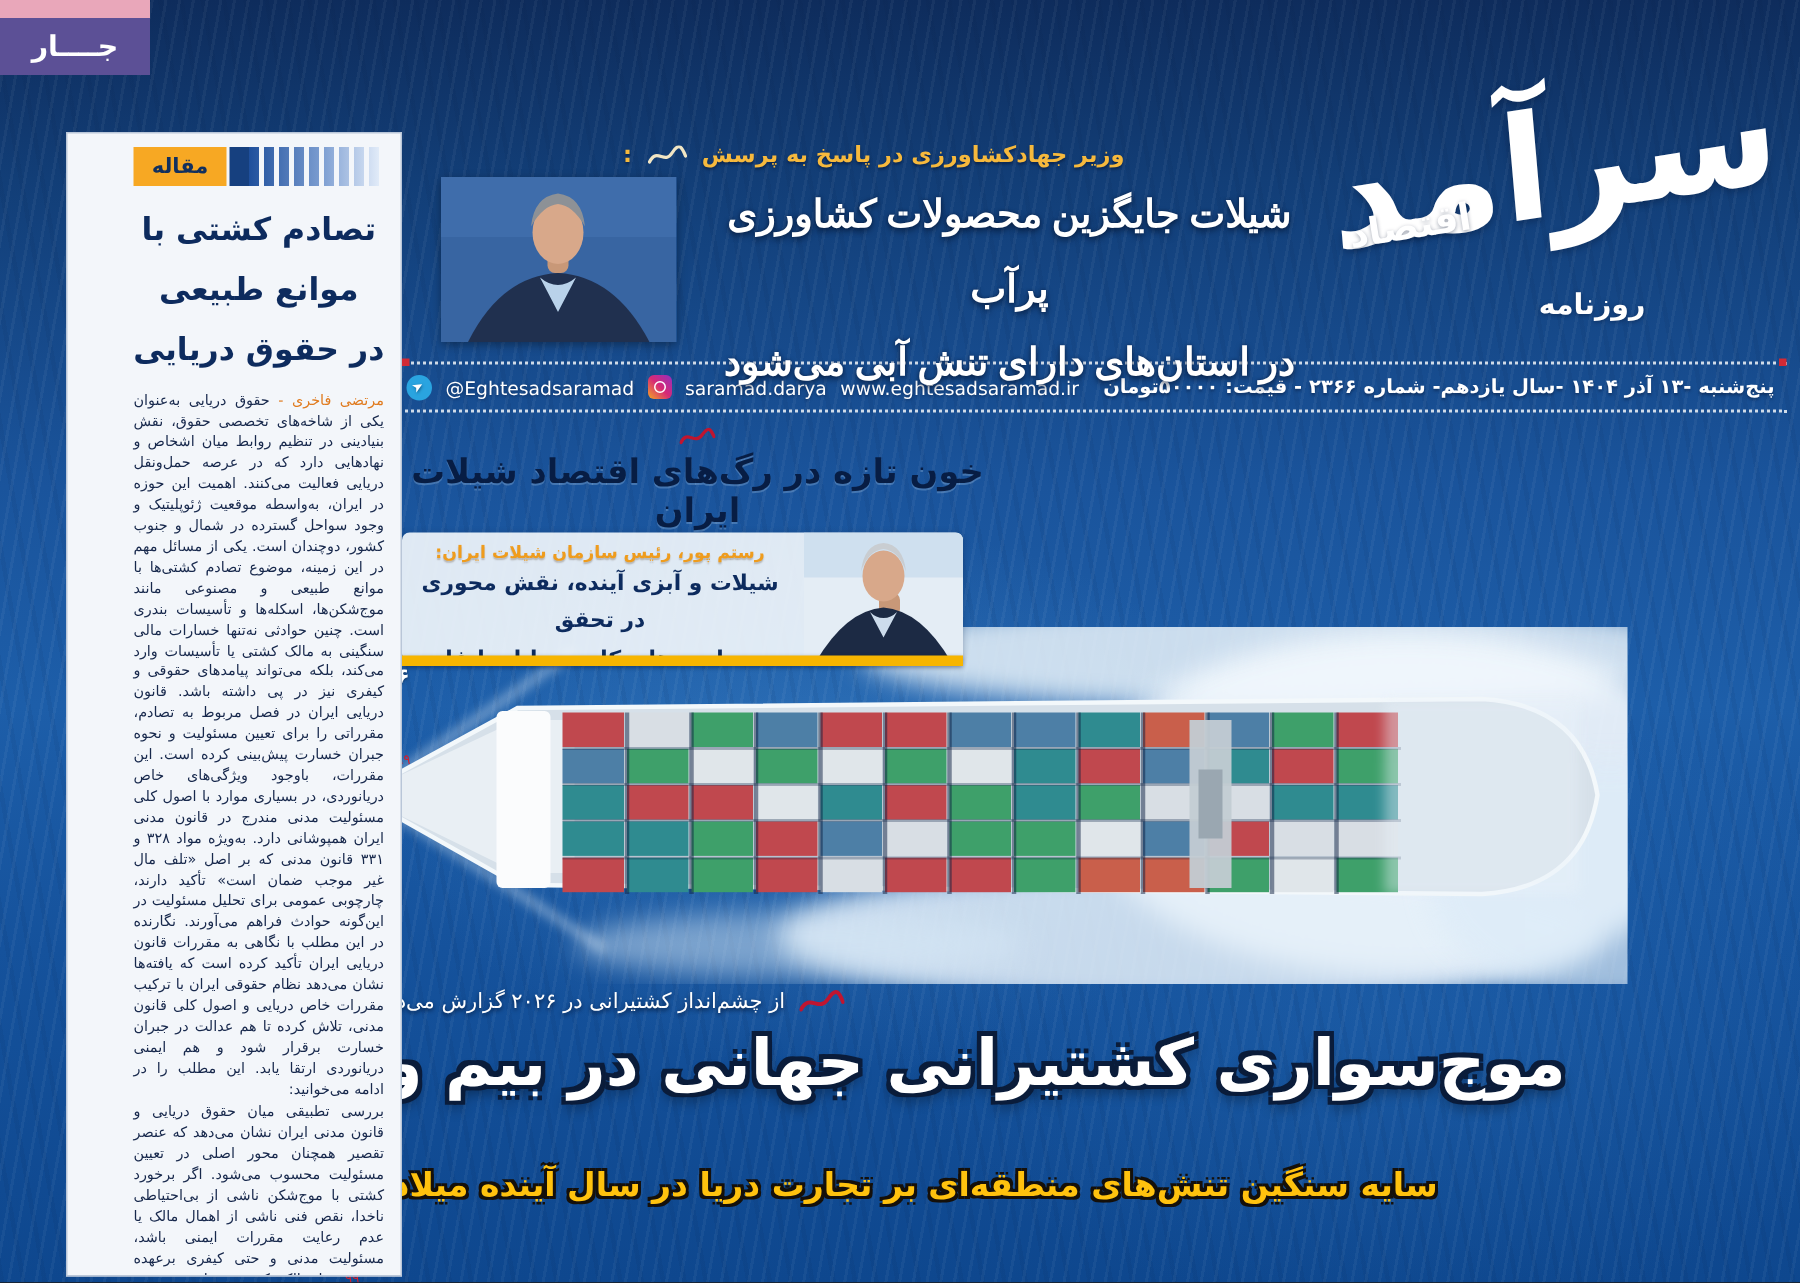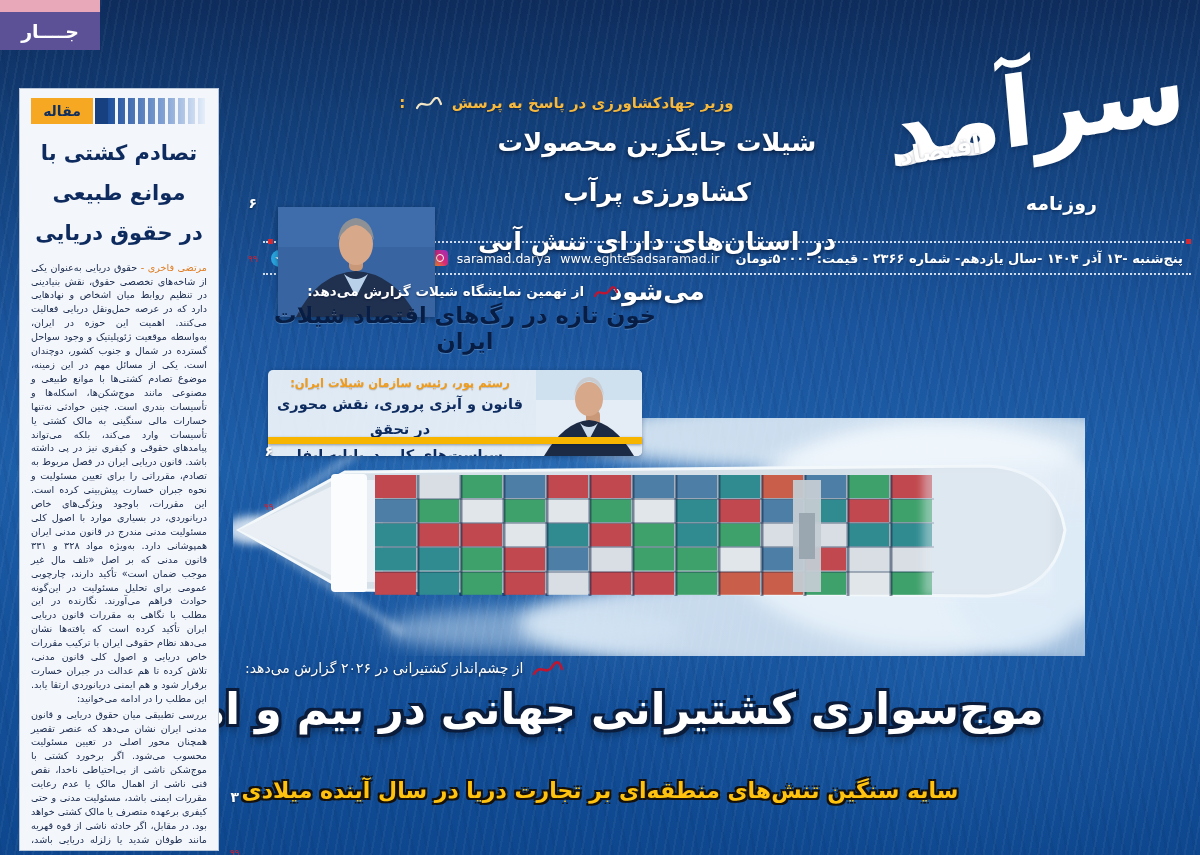--- a/index.html
+++ b/index.html
@@ -47,34 +47,34 @@
   .tg-icon span{ transform:rotate(-30deg) translateX(-1px); }
   .ig-icon{ width:16px; height:16px; border-radius:4px;
     background:linear-gradient(45deg,#f5a623,#d62976,#962fbf); display:flex; align-items:center; justify-content:center; }
   .ig-icon i{ width:8px; height:8px; border:1.6px solid #fff; border-radius:50%; display:block; }
   .red-dot{ position:absolute; width:5px; height:5px; background:#d22a35; z-index:4; }
 
   
   .mini-logo{ display:inline-block; vertical-align:middle; margin:0 5px; }
   .kicker{ font-weight:bold; }
 
-  .lead-story{ position:absolute; left:278px; top:94px; width:577px; z-index:3; }
+  .lead-story{ position:absolute; left:294px; top:94px; width:577px; z-index:3; }
   .lead-kicker{ text-align:center; color:#f6b93d; font-size:15px;
     text-shadow:0 1px 2px rgba(5,20,50,.6); margin-bottom:6px; }
-  .lead-row{ display:flex; align-items:flex-end; gap:24px; }
+  .lead-row{ display:flex; align-items:flex-start; gap:24px;font-family:Liberation Serif, serif; }
   .lead-headlines{ flex:1; text-align:center; color:#fff; font-weight:bold; font-size:25.5px;
     line-height:1.95; text-shadow:0 2px 4px rgba(4,18,45,.65), 0 0 2px rgba(4,18,45,.5); }
   .portrait-lg{ width:157px; height:110px; flex:0 0 auto; box-shadow:0 2px 6px rgba(0,0,0,.35); }
 
   .expo-story{ position:absolute; left:268px; top:283px; width:394px; z-index:3; text-align:center; }
   .expo-kicker{ color:#fff; font-size:13.5px; text-shadow:0 1px 2px rgba(5,20,50,.65); }
   .expo-headline{ color:#071d44; font-weight:bold; font-size:22.5px; margin-top:3px;
     text-shadow:0 1px 0 rgba(190,220,245,.25); }
 
-  .fish-box{ position:absolute; left:268px; top:370px; width:374px; height:86px; z-index:3;
+  .fish-box{ position:absolute; left:268px; top:355px; width:374px; height:86px; z-index:3;
     background:rgba(245,250,253,.9); border-radius:5px; display:flex; direction:rtl; overflow:hidden;
     box-shadow:0 1px 5px rgba(4,20,50,.3); }
   .fish-text{ flex:1; padding:6px 8px 4px 4px; text-align:center; }
   .fish-kicker{ color:#ef9c1d; font-size:11.5px; text-shadow:0 1px 1px rgba(60,30,0,.25); }
   .fish-headline{ color:#0d2b5e; font-weight:bold; font-size:14.5px; line-height:1.75; margin-top:2px; }
   .portrait-sm{ width:106px; height:86px; flex:0 0 auto; }
   .yellow-bar{ position:absolute; left:268px; top:437px; width:374px; height:7px;
     background:#f7b500; z-index:3; box-shadow:0 1px 3px rgba(4,20,50,.4); }
 
   
@@ -90,22 +90,22 @@
   .ship-subtitle{ position:absolute; left:228px; top:778px; width:744px; z-index:3; text-align:center;
     color:#ffc20e; font-weight:bold; font-size:22px;
     text-shadow:2px 2px 0 #15100a, -2px 2px 0 #15100a, 2px -2px 0 #15100a, -2px -2px 0 #15100a; }
 
   
   .orn{ position:absolute; z-index:4; text-align:center; line-height:1.05; }
   .orn .w{ display:block; color:#fff; font-weight:bold; font-size:14px; text-shadow:0 1px 2px rgba(0,0,0,.45); }
   .orn .r{ display:block; color:#d01f2f; font-weight:normal; font-size:9px;margin-top:44px; }
 
   
-  .sidebar{ position:absolute; left:19px; top:88px; width:200px; height:763px; z-index:5;
-    background:#f3f6fa; border:1px solid #b9c6d8; overflow:hidden; }
+  .sidebar{ position:absolute; left:44px; top:88px; width:224px; height:763px; z-index:5;
+    background:#f3f6fa; border:1px solid #b9c6d8; overflow:hidden;padding-left:33px; }
   .sb-head{ display:flex; direction:ltr; margin:9px 11px 0; height:26px; }
   .sb-tab{ width:62px; background:#f7a823; color:#12305e; font-weight:bold; font-size:14px;
     display:flex; align-items:center; justify-content:center; }
   .sb-stripes{ flex:1; margin-left:2px; border-left:13px solid #16407f;
     background-image:
       repeating-linear-gradient(90deg, transparent 0 7px, #f3f6fa 7px 10px),
       linear-gradient(90deg,#1e4f9c 0%,#7e9fd2 55%,#eaf2fc 100%); }
   .sb-headline{ text-align:center; color:#0d2b5e; font-weight:bold; font-size:21px;
     line-height:1.9; margin-top:10px; letter-spacing:-.3px; }
   .sb-body{ padding:7px 11px 0; font-size:9.6px; line-height:13.9px; text-align:justify;
@@ -186,39 +186,38 @@
         <path d="M60,33 Q62,13 78,11 Q94,13 96,33 Q88,19 78,18 Q68,19 60,33 Z" fill="#8d9196"></path>
       </svg>
     </div>
   </div>
 
   <div class="expo-story">
     <div class="kicker expo-kicker">
       <svg class="mini-logo" width="24" height="13" viewBox="0 0 24 13" style="color:#c01530">
         <path d="M1,10 C5,1 10,12 15,5 S21,2 23,6" stroke="currentColor" stroke-width="2.2" fill="none" stroke-linecap="round"></path>
       </svg>
-      <span>از نهمین نمایشگاه شیلات گزارش می‌دهد:</span>
     </div>
     <div class="expo-headline">خون تازه در رگ‌های اقتصاد شیلات ایران</div>
   </div>
 
   <div class="fish-box">
     <svg class="portrait-sm" viewBox="0 0 106 86">
       <rect width="106" height="86" fill="#e4edf5"></rect>
       <rect width="106" height="30" fill="#cfe0ef"></rect>
       <rect x="50" y="6" width="14" height="16" rx="5" fill="#c89878" transform="translate(0,34)"></rect>
       <path d="M8,86 Q28,52 53,50 Q78,52 98,86 Z" fill="#1c2a44"></path>
       <path d="M44,53 L53,70 L62,53 Q58,57 53,57 Q48,57 44,53 Z" fill="#cddcec"></path>
       <ellipse cx="53" cy="29" rx="14" ry="17" fill="#d8a88a"></ellipse>
       <path d="M38,26 Q40,8 53,7 Q66,8 68,26 Q63,12 53,11 Q43,12 38,26 Z" fill="#c9cdd1"></path>
     </svg>
     <div class="fish-text">
       <div class="kicker fish-kicker">رستم پور، رئیس سازمان شیلات ایران:</div>
       <div class="fish-headline">
-        <div>قانون و آبزی پروری، نقش محوری در تحقق</div>
+        <div>شیلات و آبزی آینده، نقش محوری در تحقق</div>
         <div>سیاست‌های کلی دریاپایه ایفا می‌کند</div>
       </div>
     </div>
   </div>
   <div class="yellow-bar"></div>
 
   <svg class="ship" viewBox="0 0 852 238">
     <defs>
       <filter id="b8" x="-40%" y="-40%" width="180%" height="180%">
           <feGaussianBlur stdDeviation="9"></feGaussianBlur>

